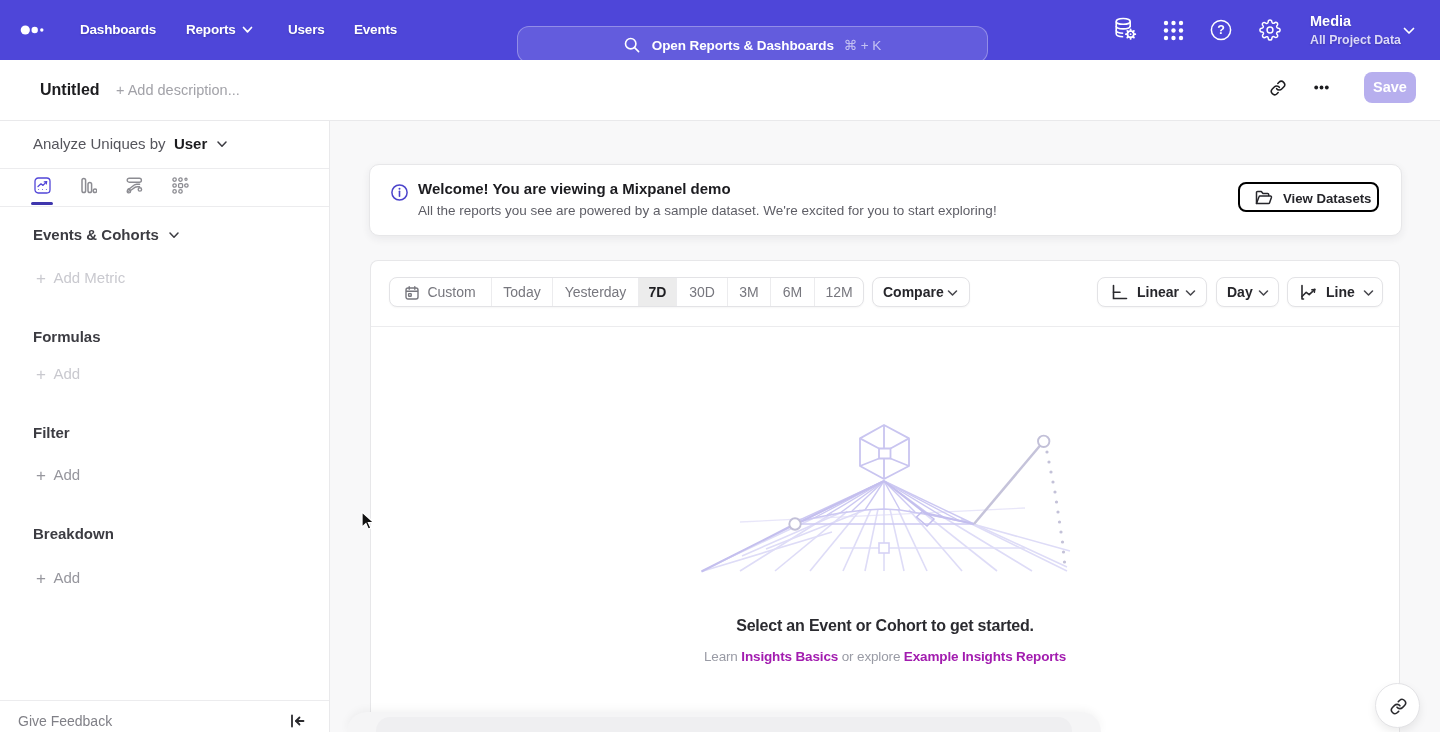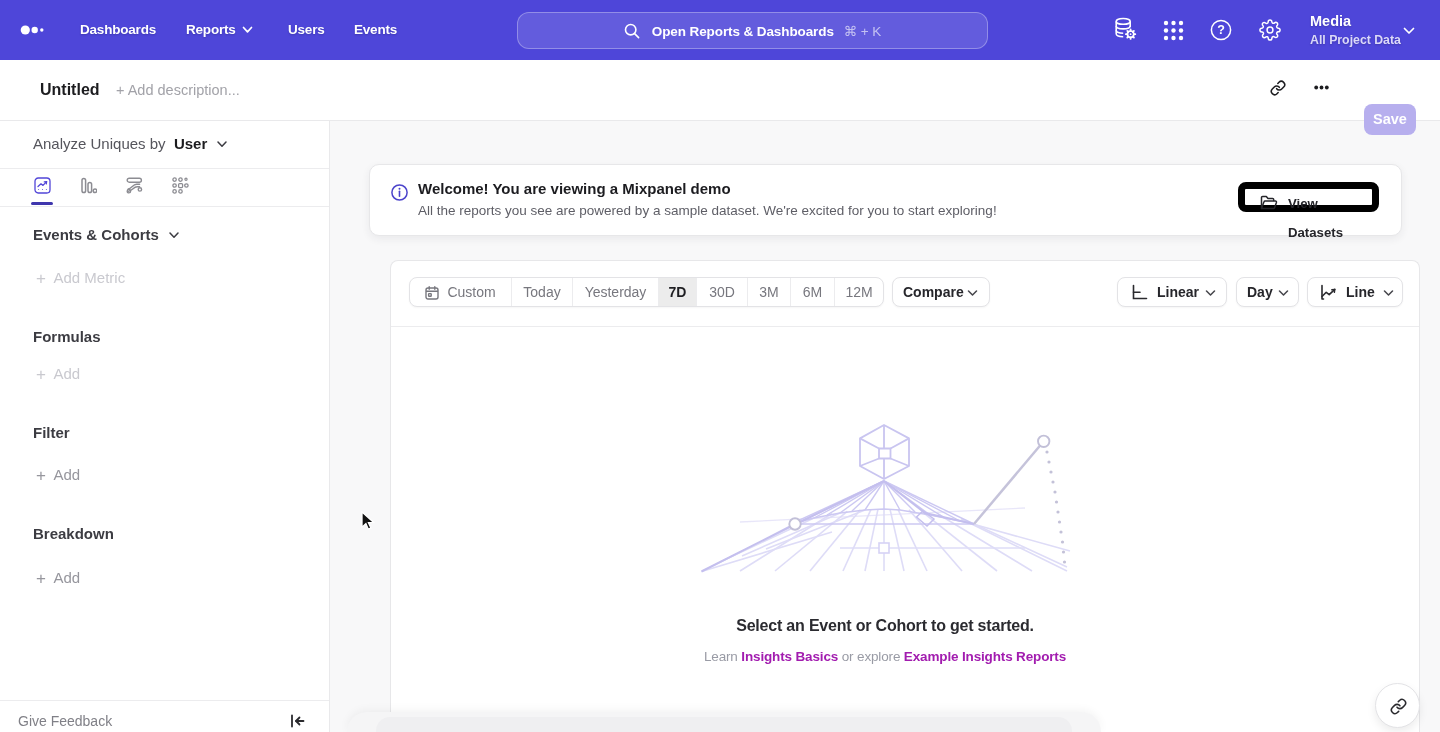--- a/index.html
+++ b/index.html
@@ -2,46 +2,46 @@
 <html><head>
 <meta charset="utf-8">
 <style>
 * { margin:0; padding:0; box-sizing:border-box; }
 html,body { width:1440px; height:732px; overflow:hidden; font-family:"Liberation Sans", sans-serif; background:#f8f8f9; }
 .abs { position:absolute; }
 
 
 #nav { position:absolute; left:0; top:0; width:1440px; height:60px; background:#4e46d9; }
 .navitem { position:absolute; top:0; height:60px; line-height:60px; color:#fff; font-size:13.5px; font-weight:700; letter-spacing:-0.2px; text-shadow:0 1px 2px rgba(30,25,90,0.3); }
-#searchpill { position:absolute; left:517px; top:12px; width:471px; height:37px; border-radius:12px; background:rgba(255,255,255,0.12); border:1px solid rgba(255,255,255,0.30); }
+#searchpill { position:absolute; left:517px; top:26px; width:471px; height:37px; border-radius:12px; background:rgba(255,255,255,0.12); border:1px solid rgba(255,255,255,0.30); }
 #searchpill .inner { position:absolute; left:0; top:1px; width:100%; height:35px; line-height:35px; text-align:center; color:#fff; font-size:13.5px; font-weight:700; letter-spacing:-0.1px; }
 #searchpill .kbd { color:rgba(255,255,255,0.62); font-weight:400; margin-left:10px; }
 
 
 #hdr { position:absolute; left:0; top:60px; width:1440px; height:61px; background:#fff; border-bottom:1px solid #e9e9eb; }
 #untitled { position:absolute; left:40px; top:0; height:60px; line-height:60px; font-size:16px; font-weight:700; color:#1c1c1f; }
 #adddesc { position:absolute; left:116px; top:0; height:60px; line-height:60px; font-size:14.5px; color:#a2a2a8; }
-#savebtn { position:absolute; left:1364px; top:72px; width:52px; height:31px; border-radius:8px; background:#b7afee; color:#fff; font-size:14.5px; font-weight:700; text-align:center; line-height:31px;margin-top:32px; }
+#savebtn { position:absolute; left:1364px; top:72px; width:52px; height:31px; border-radius:8px; background:#b7afee; color:#fff; font-size:14.5px; font-weight:700; text-align:center; line-height:31px; }
 
 
 #sidebar { position:absolute; left:0; top:121px; width:330px; height:611px; background:#fff; border-right:1px solid #e9e9eb; }
 .side-sec { position:absolute; left:33px; color:#1c1c1f;text-align:center; }
 .sechdr { font-size:15px; font-weight:700; color:#3c3c42; }
 .addlink { font-size:15px; color:#96969d; }
 .addlight { color:#c9c9cf; }
 #feedback { position:absolute; left:0; top:579px; width:329px; height:32px; border-top:1px solid #ececee; background:#fff; }
 
 
 #banner { position:absolute; left:369px; top:164px; width:1033px; height:72px; background:#fff; border:1px solid #e7e7e9; border-radius:10px; box-shadow:0 3px 8px rgba(40,40,60,0.07); }
 #bt1 { position:absolute; left:48px; top:15px; font-size:15px; font-weight:700; color:#1c1c20; }
 #bt2 { position:absolute; left:48px; top:38px; font-size:13.5px; color:#5e5e66; }
-#viewds { position:absolute; left:868px; top:17px; width:141px; height:30px; border:7px solid #000000; border-radius:8px; background:#fff; }
+#viewds { position:absolute; left:868px; top:17px; width:141px; height:30px; border:2px solid #000000; border-radius:8px; background:#fff; }
 #viewds span { position:absolute; left:43px; top:0; line-height:29px; font-size:13.2px; font-weight:700; color:#26262b; }
 
-#panel { position:absolute; left:370px; top:260px; width:1030px; height:472px; background:#fff; border:1px solid #e7e7e9; border-bottom:none; border-radius:8px 8px 0 0;margin-left:20px; }
+#panel { position:absolute; left:370px; top:260px; width:1030px; height:472px; background:#fff; border:1px solid #e7e7e9; border-bottom:none; border-radius:8px 8px 0 0; }
 #ctlrow { position:absolute; left:0; top:0; width:1028px; height:66px; border-bottom:1px solid #ececee; }
 .btn { position:absolute; height:30px; border:1px solid #e3e3e6; border-radius:8px; background:#fff; box-shadow:0 1px 2px rgba(0,0,0,0.04); font-size:14px; font-weight:700; color:#26262b; }
 #seg { position:absolute; left:18px; top:16px; height:30px; border:1px solid #e3e3e6; border-radius:8px; background:#fff; box-shadow:0 1px 2px rgba(0,0,0,0.04); display:flex; overflow:hidden; }
 .seg-item { height:28px; line-height:28px; font-size:14px; color:#77777e; text-align:center; border-right:1px solid #ececee; white-space:nowrap; }
 .seg-item.last { border-right:none; }
 .seg-item.sel { background:#ececec; color:#1e1e22; font-weight:700; }
 
 #emptyTitle { position:absolute; left:370px; top:617px; width:1030px; text-align:center; font-size:16px; font-weight:700; color:#2b2b30; letter-spacing:-0.2px; }
 #emptySub { position:absolute; left:370px; top:649px; width:1030px; text-align:center; font-size:13.5px; color:#999ba5; letter-spacing:-0.15px; }
 #emptySub b { color:#a21caf; font-weight:700; }

